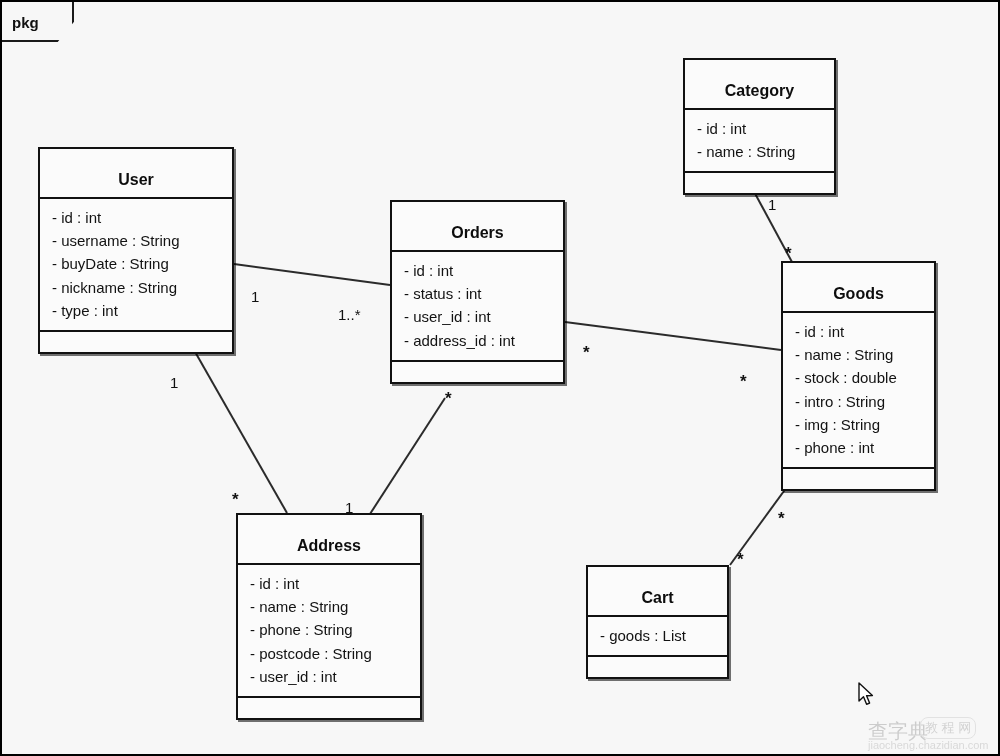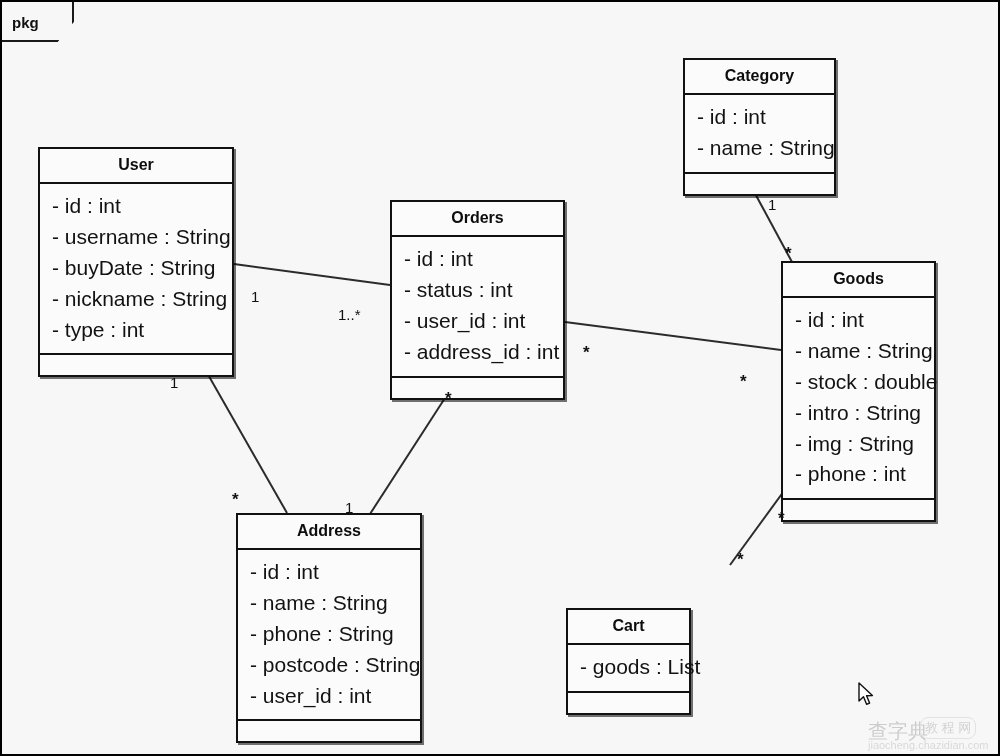--- a/index.html
+++ b/index.html
@@ -62,30 +62,30 @@
     background: #fbfbfb;
     border: 2px solid #111111;
     box-sizing: border-box;
     box-shadow: 2px 2px 0 rgba(0,0,0,0.55);
   }
   .uml-name {
     text-align: center;
     font-size: 16px;
     font-weight: bold;
     color: #0d0d0d;
-    padding: 7px 4px 8px 4px;
+    padding: 22px 4px 8px 4px;
     border-bottom: 2px solid #111111;
     white-space: nowrap;
   }
   .uml-attrs {
     padding: 7px 0 8px 0;
     border-bottom: 2px solid #111111;
   }
   .uml-attr {
-    font-size: 21px;
+    font-size: 15px;
     color: #121212;
     padding: 2px 8px 2px 12px;
     white-space: nowrap;
     line-height: 1.28;
   }
   .uml-ops {
     height: 20px;
   }
 
   
@@ -214,21 +214,21 @@
     <div class="uml-attrs">
       <div class="uml-attr">- id : int</div>
       <div class="uml-attr">- name : String</div>
       <div class="uml-attr">- phone : String</div>
       <div class="uml-attr">- postcode : String</div>
       <div class="uml-attr">- user_id : int</div>
     </div>
     <div class="uml-ops"></div>
   </div>
 
-  <div class="uml-class" style="left:564px; top:563px; width:125px;margin-top:43px;">
+  <div class="uml-class" style="left:584px; top:563px; width:143px;">
     <div class="uml-name">Cart</div>
     <div class="uml-attrs">
       <div class="uml-attr">- goods : List</div>
     </div>
     <div class="uml-ops"></div>
   </div>
 
   <div class="mult" style="left:249px; top:287px;">1</div>
   <div class="mult" style="left:336px; top:305px;">1..*</div>
 

